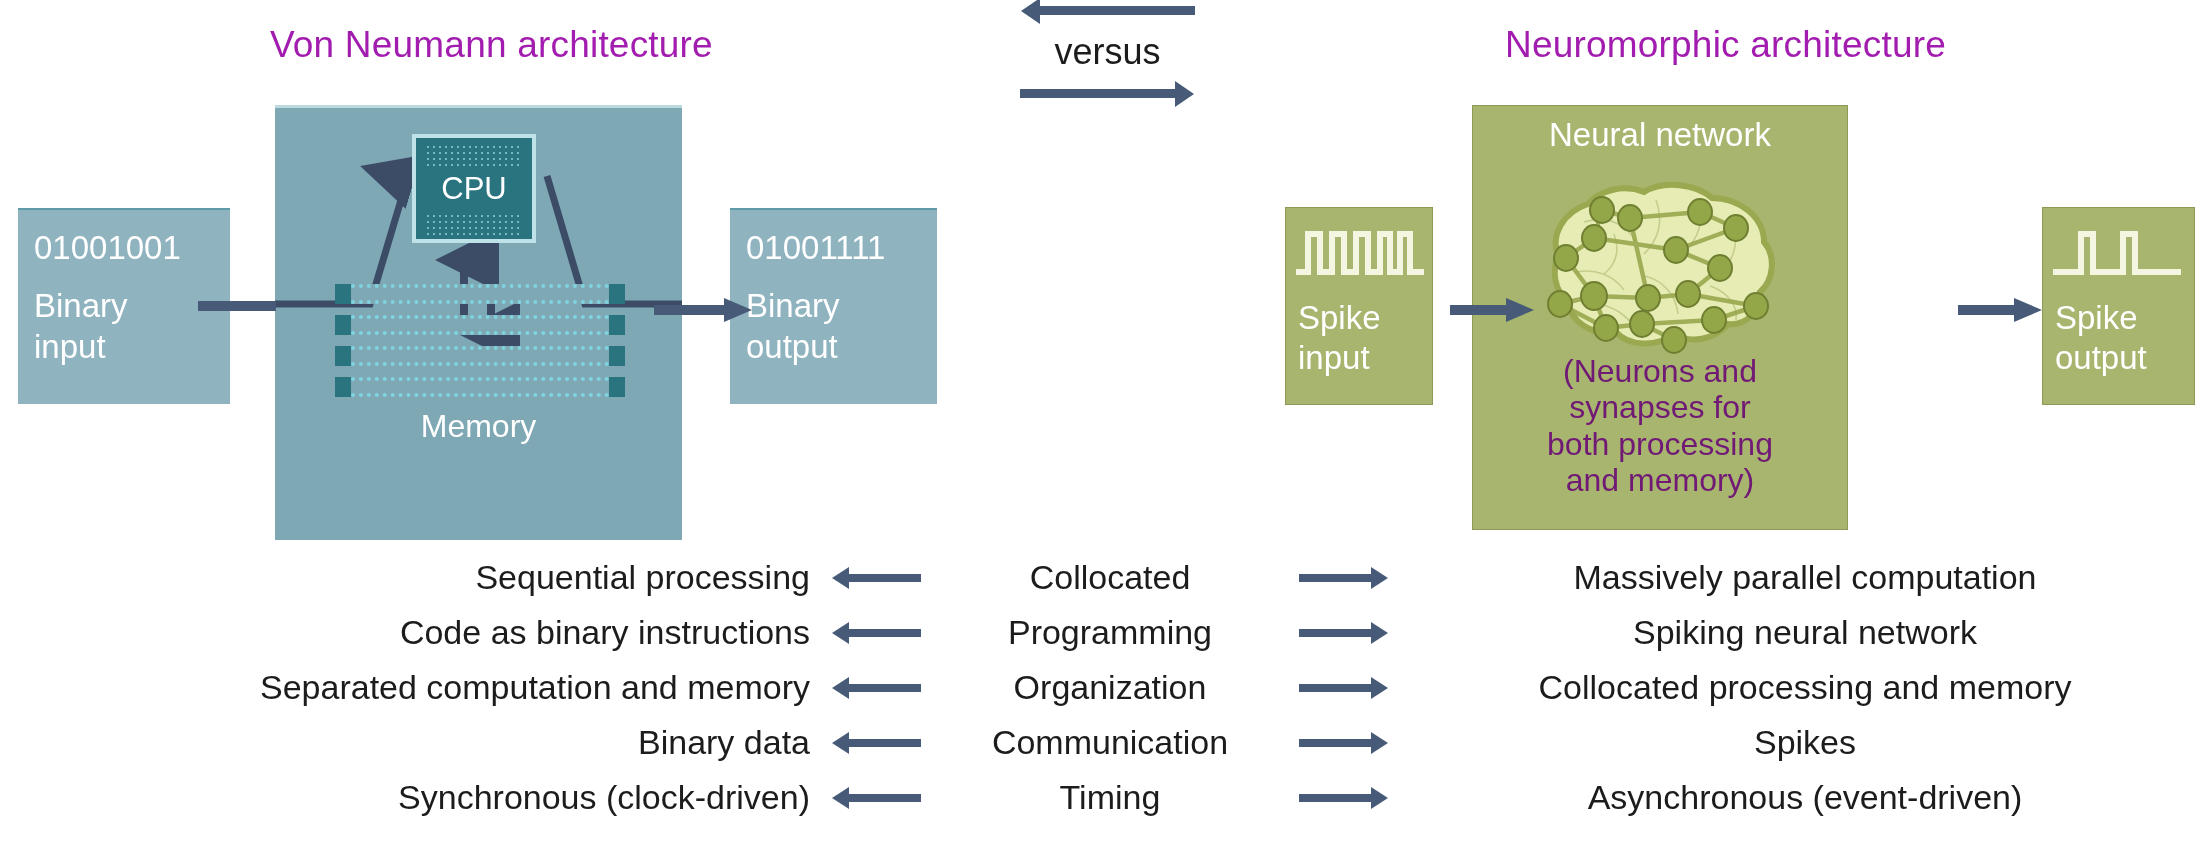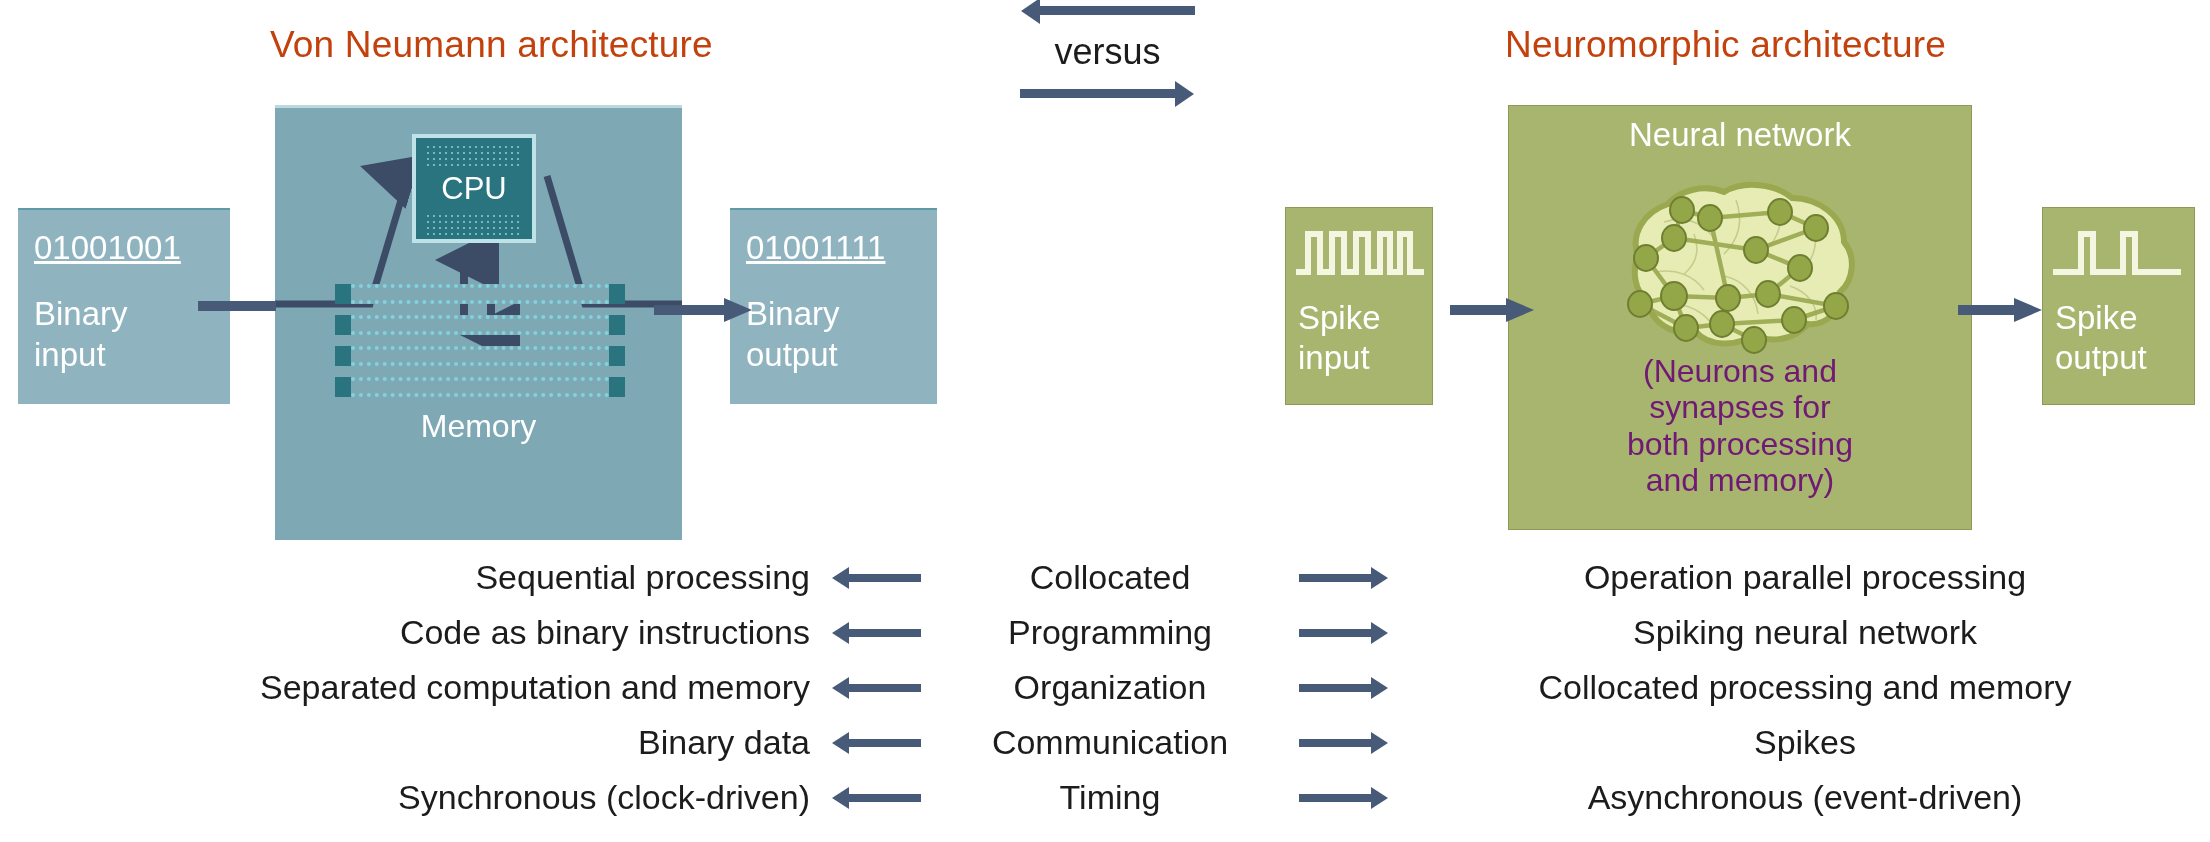--- a/index.html
+++ b/index.html
@@ -16,21 +16,21 @@
     width: 2210px;
     height: 842px;
     background: #ffffff;
     overflow: hidden;
   }
 
   
   .arch-title {
     position: absolute;
     font-size: 37px;
-    color: #c2410c;
+    color: #a21caf;
     white-space: nowrap;
     letter-spacing: .2px;
   }
   #vn-title { left: 270px; top: 24px; }
   #nm-title { left: 1505px; top: 24px; }
 
   
   #versus-row {
     position: absolute;
     left: 835px;
@@ -95,21 +95,21 @@
     border-top: 2px solid #5f9aa8;
     color: #ffffff;
     font-size: 33px;
     line-height: 1.22;
     text-align: left;
     box-sizing: border-box;
     padding: 18px 16px 0 16px;
   }
   #vn-in-box  { left: 18px;  top: 208px; width: 212px; height: 196px; }
   #vn-out-box { left: 730px; top: 208px; width: 207px; height: 196px; }
-  .io-bits { display: block; margin-bottom: 26px; white-space: nowrap; text-decoration: underline; }
+  .io-bits { display: block; margin-bottom: 18px; white-space: nowrap; }
   .io-cap  { display: block; white-space: pre-line; }
 
   
   #cpu-chip {
     position: absolute;
     left: 137px;
     top: 26px;
     width: 124px;
     height: 109px;
     background: #2a7480;
@@ -162,23 +162,23 @@
   
   #vn-wires { position: absolute; left: 0; top: 0; width: 407px; height: 432px; }
 
   
   #vn-in-arrow  { position: absolute; left: 198px;  top: 296px; }
   #vn-out-arrow { position: absolute; left: 654px;  top: 296px; }
 
   
   #nm-panel {
     position: absolute;
-    left: 1508px;
+    left: 1472px;
     top: 105px;
-    width: 464px;
+    width: 376px;
     height: 425px;
     background: #a8b56e;
     border: 1px solid #8c9a56;
     box-sizing: border-box;
   }
   #nn-title {
     position: absolute;
     left: 0; right: 0; top: 10px;
     text-align: center;
     color: #ffffff;
@@ -457,21 +457,21 @@
 
     <div class="cmp-row">
       <div class="cmp-left">Sequential processing</div>
       <div class="cmp-arrow-cell">
           <span class="arrow left"></span>
         </div>
       <div class="cmp-mid">Collocated</div>
       <div class="cmp-arrow-cell">
           <span class="arrow right"></span>
         </div>
-      <div class="cmp-right">Operation parallel processing</div>
+      <div class="cmp-right">Massively parallel computation</div>
     </div>
 
     <div class="cmp-row">
       <div class="cmp-left">Code as binary instructions</div>
       <div class="cmp-arrow-cell">
           <span class="arrow left"></span>
         </div>
       <div class="cmp-mid">Programming</div>
       <div class="cmp-arrow-cell">
           <span class="arrow right"></span>

